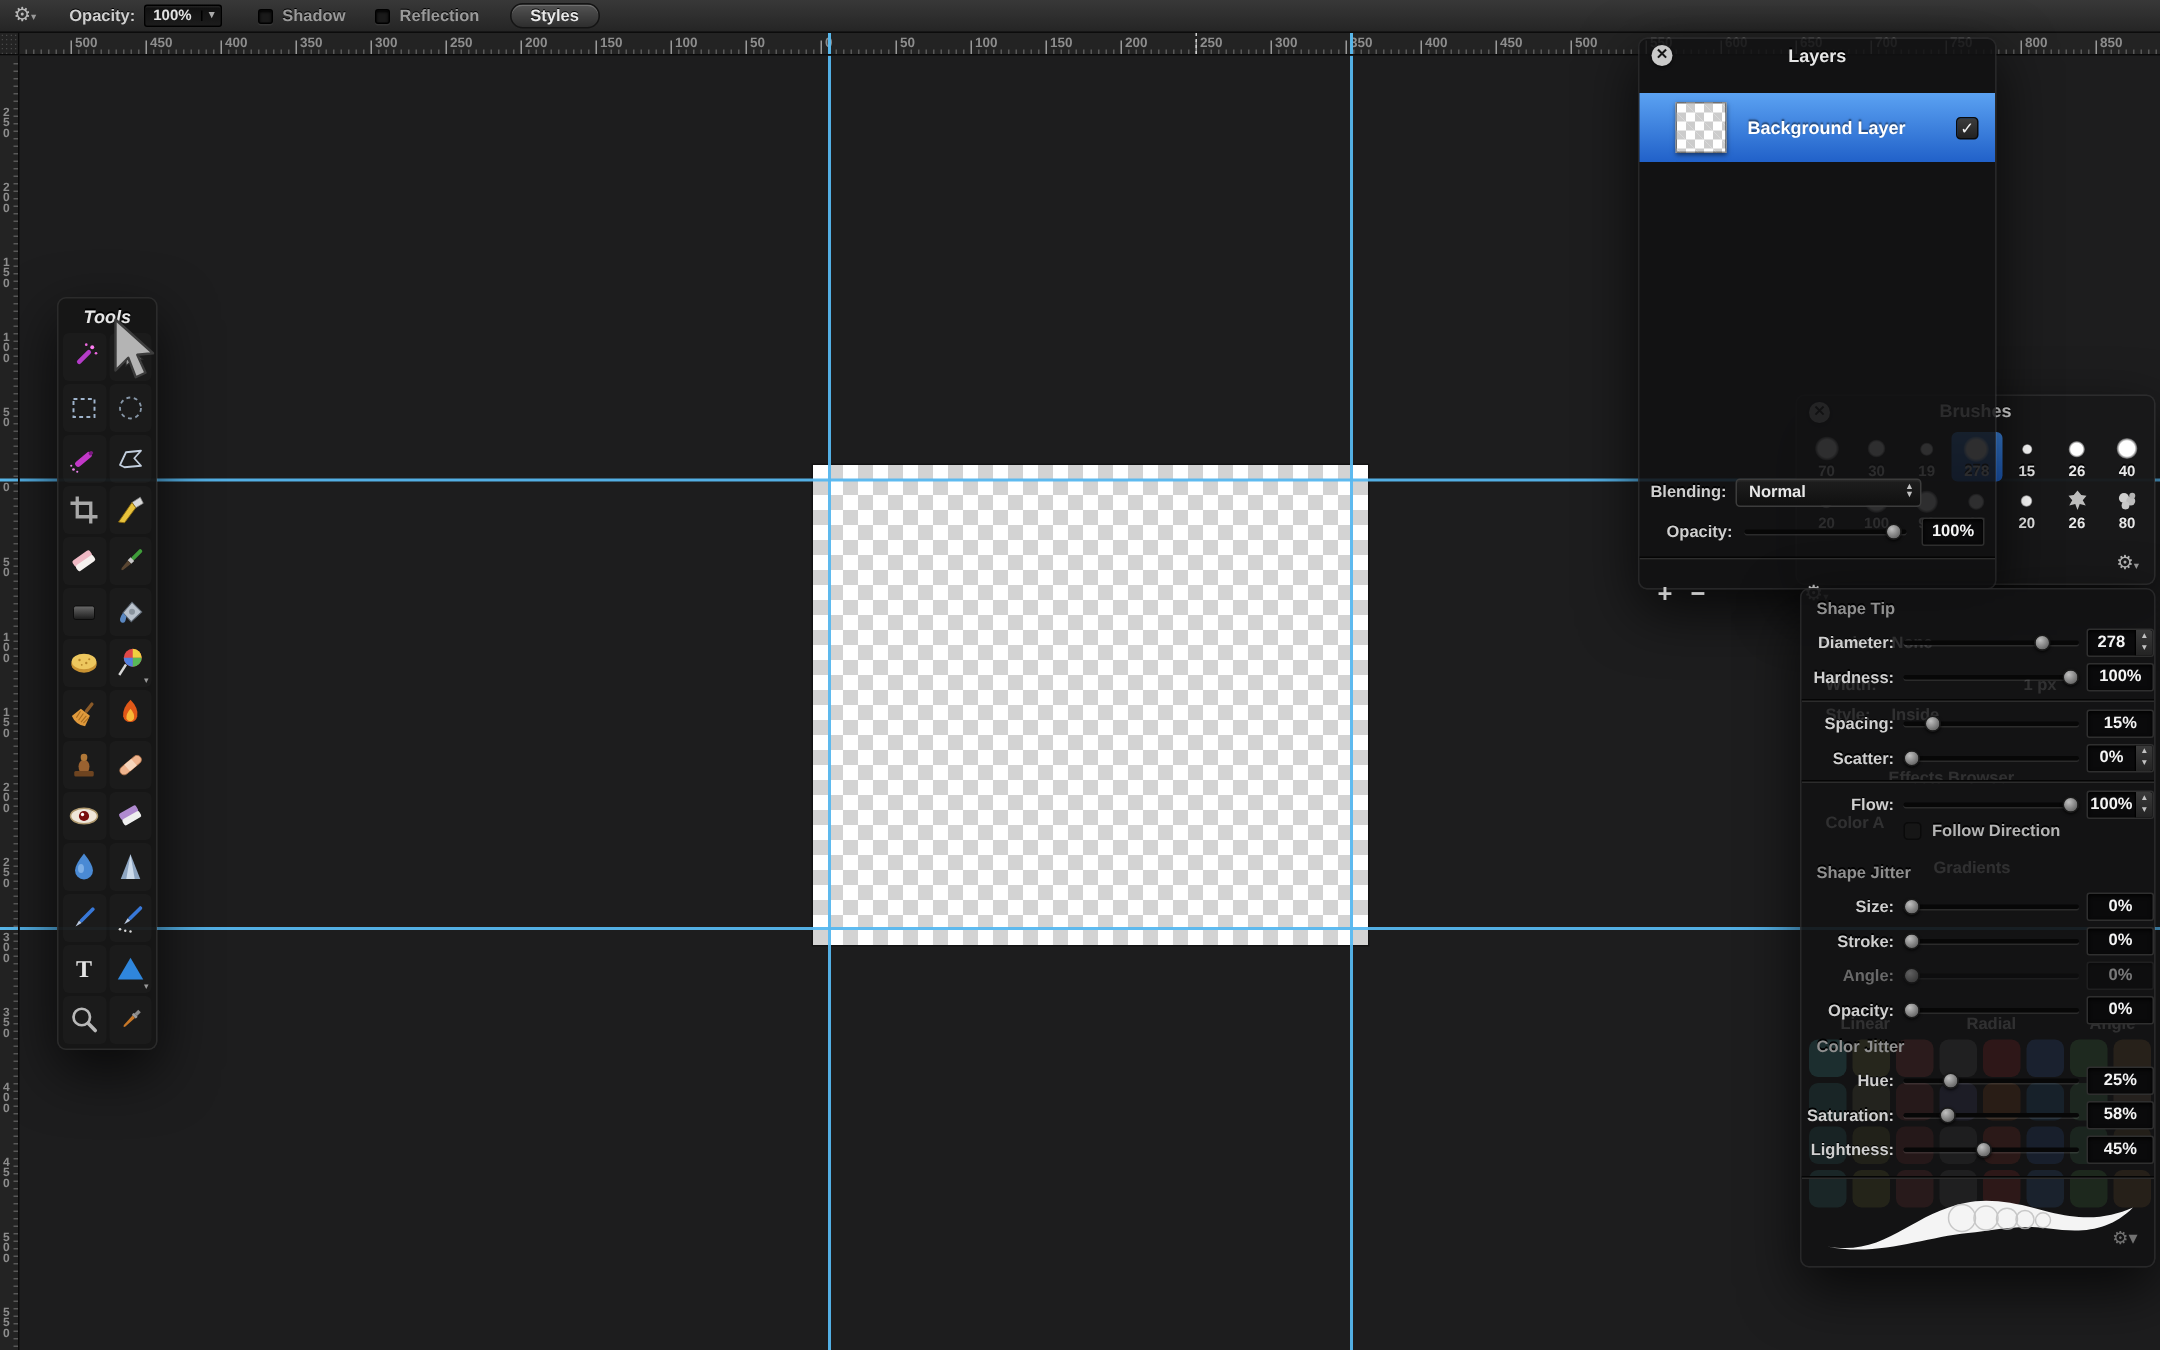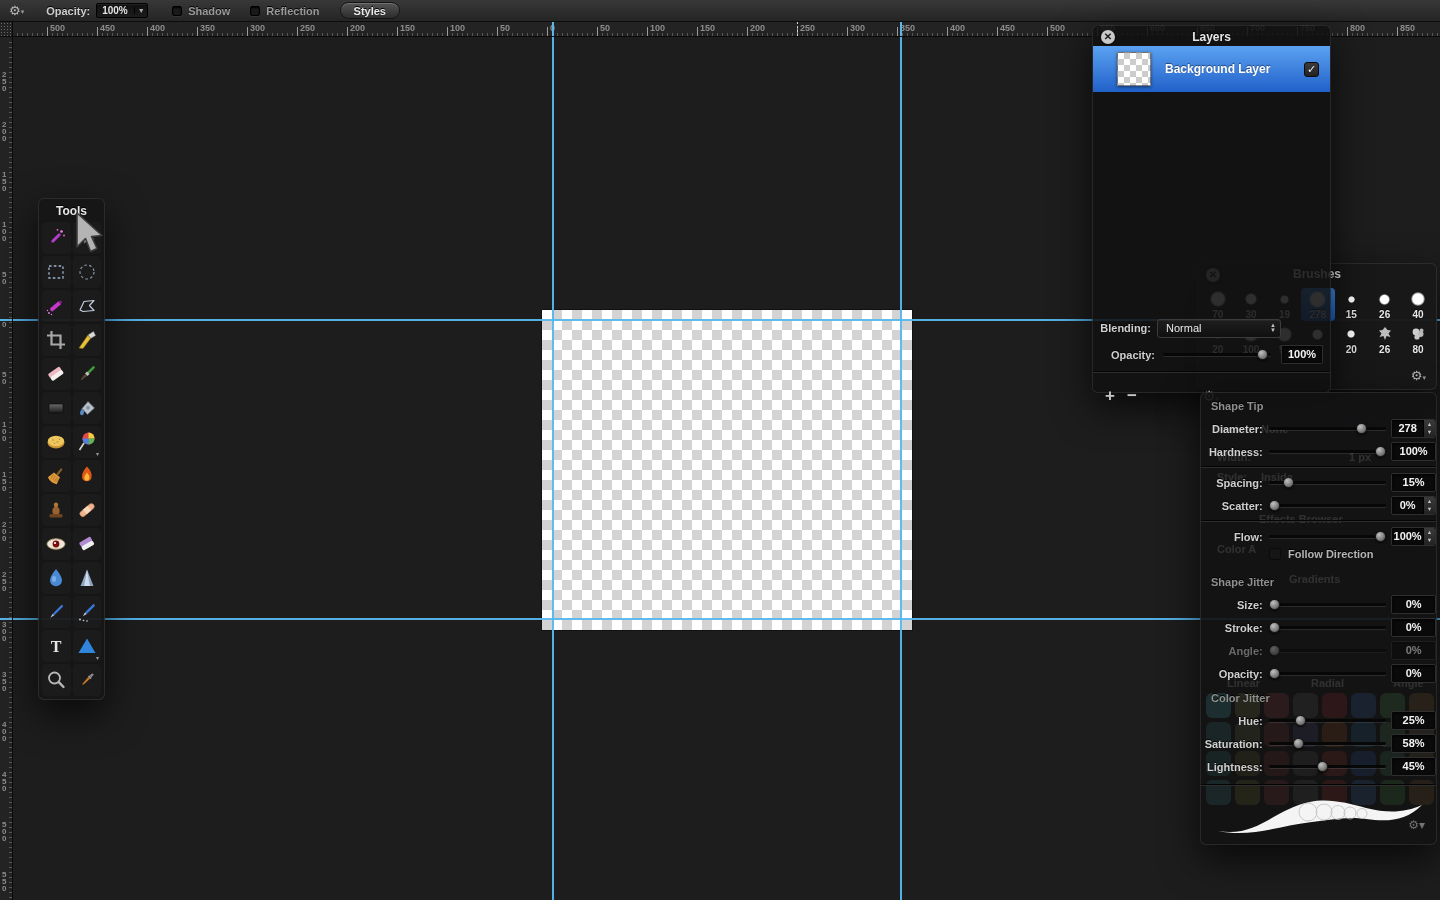--- a/index.html
+++ b/index.html
@@ -67,56 +67,56 @@
     border-radius:6px; box-shadow:0 14px 38px rgba(0,0,0,.7); }
   .panel-title { font-size:12px; font-weight:bold; color:#e6e6e6; text-align:center;
     text-shadow:0 -1px 0 #000; }
   .close-btn { width:14px; height:14px; border-radius:50%; background:#c9c9c9;
     color:#161616; font-size:10px; font-weight:bold; line-height:14px; text-align:center;
     box-shadow:0 1px 2px rgba(0,0,0,.6); }
 
   
   #tools-palette { left:38px; top:198px; width:67px; height:502px; z-index:10;
     background:rgba(22,22,22,.96); }
-  #tools-title { margin-top:5px; }
+  #tools-title { margin-top:5px;font-style:italic; }
   #tools-grid { position:absolute; left:2px; top:22px; right:2px; bottom:2px;
     display:grid; grid-template-columns:1fr 1fr; grid-auto-rows:34px; gap:0; }
   .tool-cell { display:flex; align-items:center; justify-content:center; position:relative;
     border-radius:4px; margin:1px; background:rgba(255,255,255,.025); }
   .tool-cell svg { display:block; }
   .tool-caret { position:absolute; right:2px; bottom:1px; font-size:6px; color:#9a9a9a; }
   #cursor-arrow { position:absolute; left:74px; top:211px; z-index:40; }
 
   
   #layers-panel { left:1092px; top:25px; width:239px; height:368px; z-index:12;
     background:rgba(17,17,18,.88); }
   #layers-header { position:relative; height:22px; }
   #layers-close { position:absolute; left:8px; top:4px; }
   #layers-title { line-height:22px; }
-  #layer-row { position:absolute; left:0; top:20px; width:100%; height:46px;
+  #layer-row { position:absolute; left:0; top:36px; width:100%; height:46px;
     background:linear-gradient(#5ba2f2,#2161c9); display:flex; align-items:center; }
   #layer-thumb { width:34px; height:34px; margin-left:24px; background-color:#fff; border:1px solid rgba(0,0,0,.45);
     background-image:
       linear-gradient(45deg,#ccc 25%,transparent 25%,transparent 75%,#ccc 75%),
       linear-gradient(45deg,#ccc 25%,transparent 25%,transparent 75%,#ccc 75%);
     background-size:12px 12px; background-position:0 0,6px 6px; box-shadow:0 1px 3px rgba(0,0,0,.5); }
   #layer-name { color:#fff; font-size:12px; font-weight:bold; margin-left:14px; flex:1;
     text-shadow:0 -1px 1px rgba(0,0,0,.5); }
   .checkbox { width:15px; height:15px; background:linear-gradient(#3c3c3c,#222);
     border:1px solid #0a0a0a; border-radius:3px; color:#f2f2f2; font-size:11px; line-height:14px;
     text-align:center; font-family:"DejaVu Sans",sans-serif; }
   #layer-visible { margin-right:11px; }
 
   .ctl-label { color:#cfcfcf; font-size:11px; font-weight:bold; text-align:right; text-shadow:0 -1px 0 #000; }
   #blending-row { position:absolute; left:0; top:292px; width:100%; height:20px; display:flex; align-items:center; }
   #blending-row .ctl-label { width:58px; }
   #blending-dropdown { margin-left:6px; width:124px; height:19px; background:linear-gradient(#1e1e1e,#101010);
     border:1px solid #3c3c3c; border-radius:3px; display:flex; align-items:center;
     box-shadow:inset 0 1px 0 rgba(255,255,255,.05); }
-  #blending-dropdown .val { flex:1; color:#e8e8e8; font-size:11px; font-weight:normal; padding-left:8px; }
+  #blending-dropdown .val { flex:1; color:#e8e8e8; font-size:11px; font-weight:bold; padding-left:8px; }
   .stepper-arrows { width:14px; text-align:center; color:#c2c2c2; font-size:6px; line-height:5px; }
 
   .slider-row { display:flex; align-items:center; height:23px; }
   .slider-row.dim { opacity:.45; }
   .s-label { color:#cfcfcf; font-size:11px; font-weight:bold; text-align:right; text-shadow:0 -1px 0 #000; }
   .s-track { position:relative; height:3px; background:#070707; border-radius:2px;
     box-shadow:0 1px 0 rgba(255,255,255,.1); }
   .s-knob { position:absolute; top:-4.5px; width:11px; height:11px; border-radius:50%;
     background:radial-gradient(circle at 35% 30%, #c0c0c0, #6e6e6e 70%); border:1px solid #1a1a1a;
     box-shadow:0 1px 2px rgba(0,0,0,.7); }

